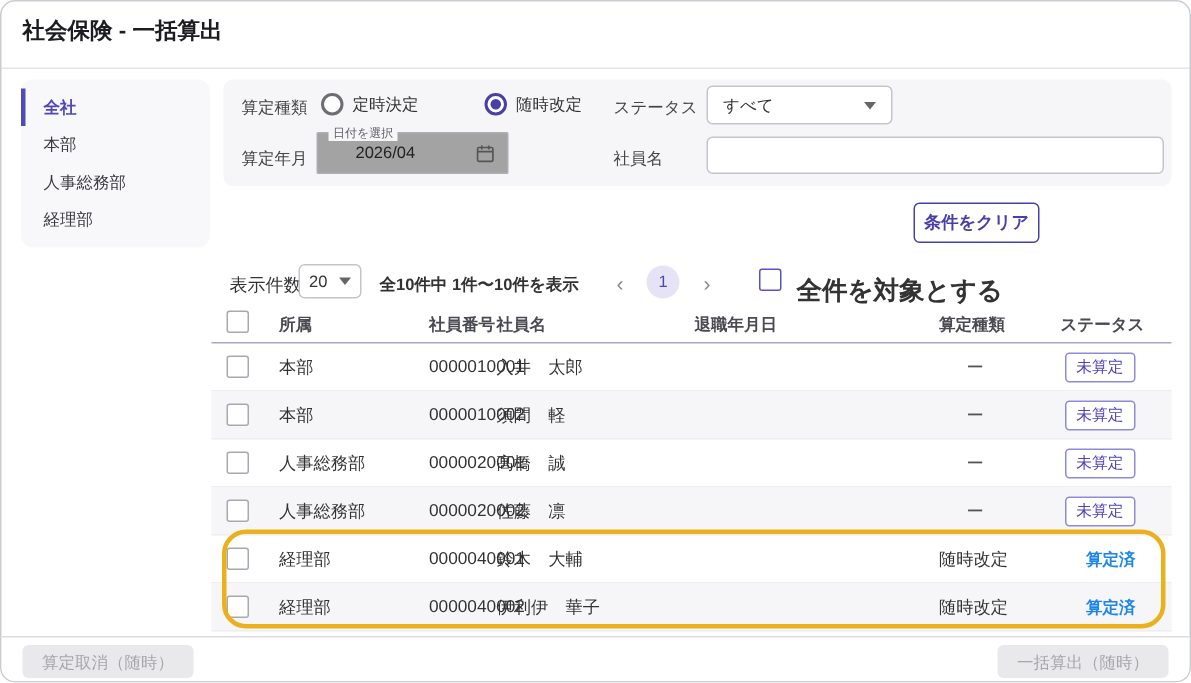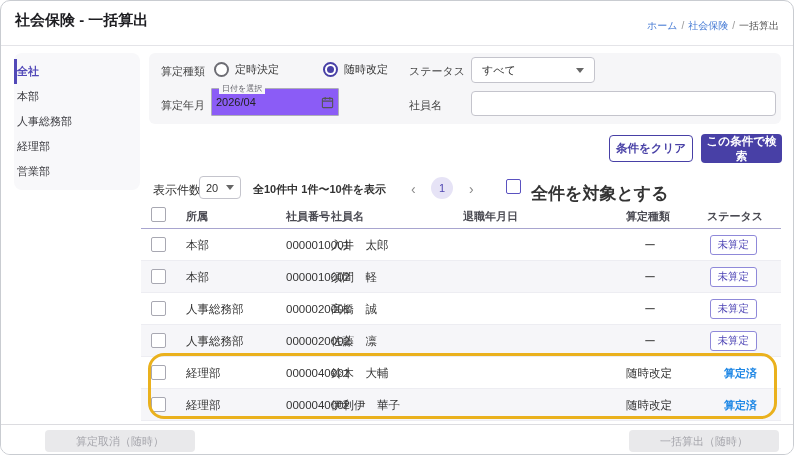--- a/index.html
+++ b/index.html
@@ -24,43 +24,43 @@
   .page-title{position:absolute;left:14px;top:10px;font-size:15px;font-weight:700;color:#1d1d21;}
   .breadcrumb{position:absolute;right:14px;top:18px;font-size:10px;color:#999;}
   .breadcrumb a{color:var(--crumb-blue);text-decoration:none;cursor:pointer;}
   .breadcrumb .sep{margin:0 4px;color:#999;}
   .breadcrumb .current{color:#555;}
   .header-divider{position:absolute;left:0;top:44px;width:100%;height:1px;background:#e4e4e8;}
 
   
   .sidebar{position:absolute;left:13px;top:52px;width:126px;background:#f8f8fa;border-radius:8px;
            padding:6px 0;}
-  .side-item{position:relative;padding:5px 0;font-size:11px;color:#3a3a3f;cursor:pointer;
+  .side-item{position:relative;padding:5px 12px;font-size:11px;color:#3a3a3f;cursor:pointer;
              border-left:3px solid transparent;}
   .side-item.selected{color:#5249b8;border-left-color:#5249b8;font-weight:600;}
 
   
   .filter-panel{position:absolute;left:148px;top:52px;width:632px;height:71px;
                 background:var(--panel-gray);border-radius:6px;}
   .flabel{position:absolute;font-size:11px;color:#444;font-weight:500;}
   .radio-opt{position:absolute;display:flex;align-items:flex-end;gap:6px;cursor:pointer;}
   .radio-circle{width:15px;height:15px;border:2px solid #6d6d74;border-radius:50%;background:#fff;
                 display:inline-block;position:relative;flex:0 0 auto;}
   .radio-opt.checked .radio-circle{border-color:var(--purple);}
   .radio-opt.checked .radio-circle::after{content:"";position:absolute;left:2px;top:2px;width:7px;height:7px;
                 border-radius:50%;background:var(--purple);}
   .radio-text{font-size:11px;color:#333;font-weight:500;}
   .select-box{position:absolute;background:#fff;border:1px solid #c4c4cc;border-radius:4px;
               display:flex;align-items:center;cursor:pointer;}
   .select-box .val{font-size:11px;color:#333;}
   .caret{width:0;height:0;border-left:4px solid transparent;border-right:4px solid transparent;
          border-top:5px solid #666;margin-left:auto;}
   .status-select{left:470px;top:56px;width:124px;height:26px;padding:0 10px;justify-content:flex-end;}
-  .date-field{position:absolute;left:210px;top:87px;width:128px;height:28px;background:#8b5cf6;
-              border:1px solid #aeaeb8;border-radius:1px;display:flex;align-items:center;padding:0 4px;}
+  .date-field{position:absolute;left:210px;top:87px;width:128px;height:28px;background:#a3a3a3;
+              border:1px solid #aeaeb8;border-radius:1px;display:flex;align-items:center;padding:0 25px;}
   .date-field input{border:none;outline:none;width:80px;font-size:11px;color:#222;
                     font-family:inherit;background:transparent;}
   .date-notch{position:absolute;left:218px;top:82px;font-size:8px;color:#5f5f66;background:var(--panel-gray);
               padding:0 3px;z-index:2;}
   .cal-icon{margin-left:auto;display:flex;cursor:pointer;}
   .name-input{position:absolute;left:470px;top:90px;width:305px;height:25px;background:#fff;
               border:1px solid #c4c4cc;border-radius:4px;font-size:11px;padding:0 8px;outline:none;
               font-family:inherit;}
 
   
@@ -108,45 +108,41 @@
   .c-status.st-link{color:var(--link-blue);font-weight:600;font-size:11px;cursor:pointer;}
 
   
   .annotation{position:absolute;left:147px;top:352px;width:629px;height:66px;border:3px solid var(--yellow);
               border-radius:16px;pointer-events:none;z-index:20;}
 
   
   .footer{position:absolute;left:0;top:423px;width:100%;height:32px;background:#fff;
           border-top:1px solid #dcdce0;}
   .btn-disabled{position:absolute;top:5px;height:22px;background:#e9e9eb;border:none;border-radius:4px;
-                color:#a6a6ac;font-size:11px;padding:0 31px;font-family:Liberation Sans, sans-serif;cursor:default;margin-left:30px;}
+                color:#a6a6ac;font-size:11px;padding:0 13px;font-family:Liberation Sans, sans-serif;cursor:default;}
   .btn-cancel{left:14px;}
   .btn-exec{right:14px;}
 </style>
 </head>
 <body>
 
 <div class="app">
 
   <div class="page-title">社会保険 - 一括算出</div>
-  <div class="breadcrumb">
-    <a>ホーム</a><span class="sep">/</span><a>社会保険</a><span class="sep">/</span><span class="current">一括算出</span>
-  </div>
   <div class="header-divider"></div>
 
   <div class="sidebar" id="sidebar-nav">
     <div class="side-item selected"><span class="side-label">全社</span></div>
 
     <div class="side-item"><span class="side-label">本部</span></div>
 
     <div class="side-item"><span class="side-label">人事総務部</span></div>
 
     <div class="side-item"><span class="side-label">経理部</span></div>
 
-    <div class="side-item"><span class="side-label">営業部</span></div>
   </div>
 
   <div class="filter-panel"></div>
   <div class="flabel" style="left:160px;top:63px;">算定種類</div>
   <div class="radio-opt" style="left:213px;top:61px;">
     <span class="radio-circle"></span>
     <span class="radio-text">定時決定</span>
   </div>
   <div class="radio-opt checked" style="left:322px;top:61px;">
     <span class="radio-circle"></span>
@@ -168,21 +164,20 @@
         <line x1="4.5" y1="1" x2="4.5" y2="4"></line>
         <line x1="9.5" y1="1" x2="9.5" y2="4"></line>
         <line x1="1.5" y1="5.5" x2="12.5" y2="5.5"></line>
       </svg>
     </span>
   </div>
   <div class="flabel" style="left:408px;top:97px;">社員名</div>
   <input class="name-input" value="" style="">
 
   <button class="btn-clear">条件をクリア</button>
-  <button class="btn-search">この条件で検索</button>
 
   <div class="lc-label">表示件数</div>
   <div class="select-box pagesize-select">
     <span class="val">20</span>
     <span class="caret"></span>
   </div>
   <div class="range-text">全10件中 1件〜10件を表示</div>
   <span class="chevron chev-left">‹</span>
   <div class="page-circle">1</div>
   <span class="chevron chev-right">›</span>

